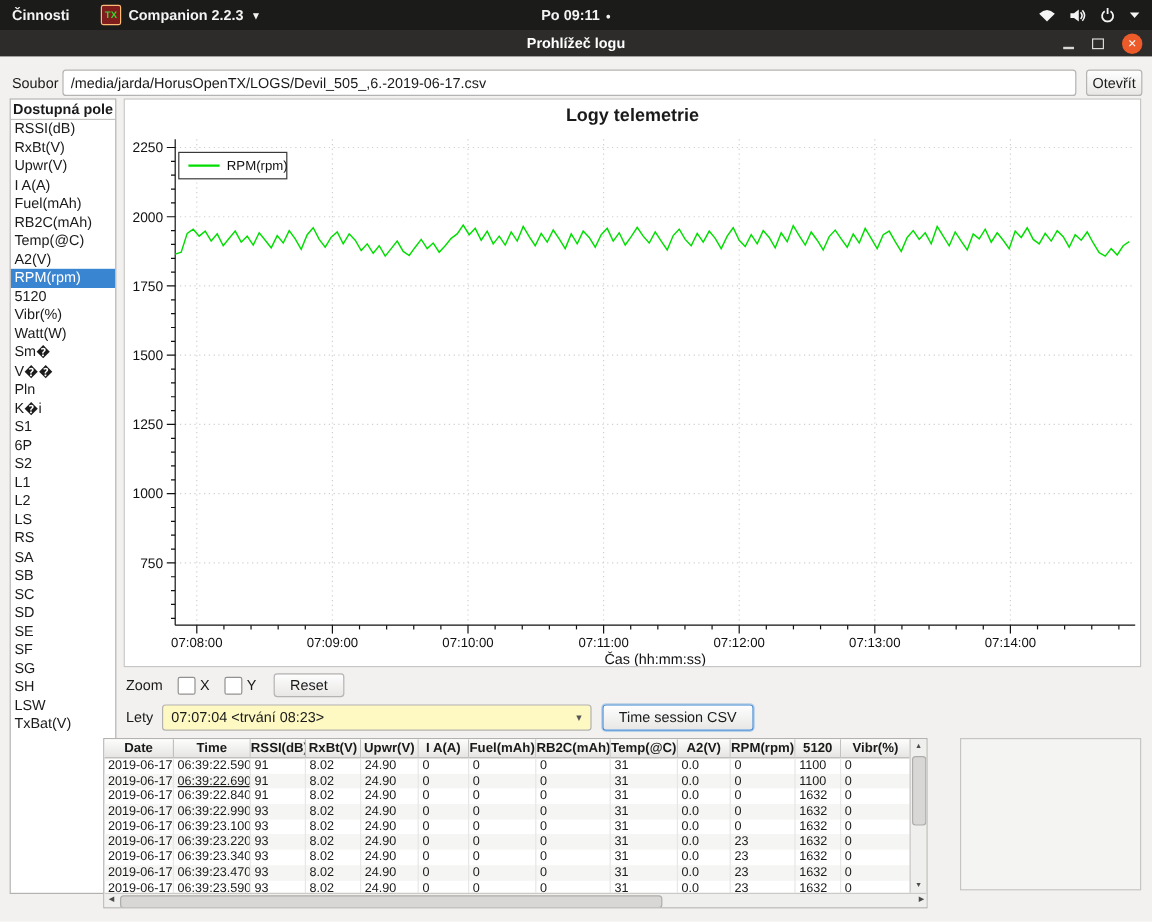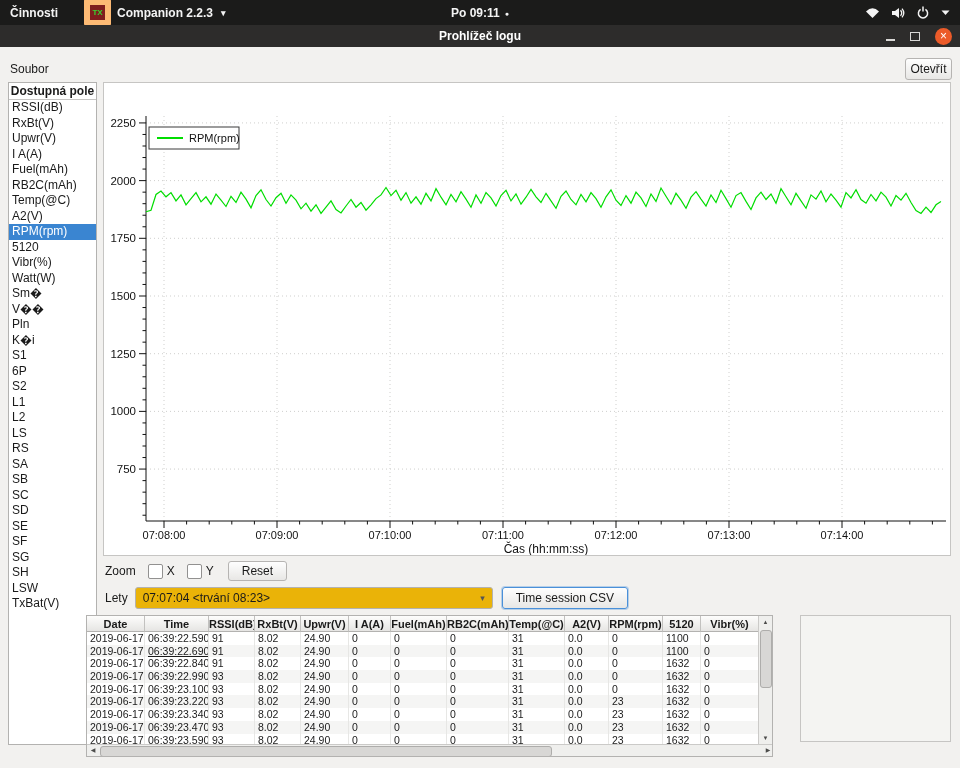--- a/index.html
+++ b/index.html
@@ -3,21 +3,21 @@
 <meta charset="utf-8">
 <style>
   html,body{margin:0;padding:0}
   body{width:960px;height:768px;position:relative;overflow:hidden;background:#f2f1ef;
        font-family:"Liberation Sans",sans-serif;color:#1a1a1a;-webkit-font-smoothing:antialiased}
   
   .topbar{position:absolute;left:0;top:0;width:960px;height:25px;background:#1b1b1a;color:#f4f4f4;
           font-size:12px;font-weight:700;display:flex;align-items:center}
   .topbar .activities{margin-left:10px;cursor:default}
   .appmenu{display:flex;align-items:center;gap:6px;margin-left:26px}
-  .otx-logo{width:15px;height:15px;background:#7f1d1d;border:6px solid #fdba74;color:#38d430;
+  .otx-logo{width:15px;height:15px;background:#7f1d1d;border:1px solid #fdba74;color:#38d430;
             font-size:8px;font-weight:700;display:flex;align-items:center;justify-content:center;border-radius:2px}
   .menu-caret{font-size:9px;margin-left:2px}
   .clock-wrap{position:absolute;left:0;right:0;text-align:center;pointer-events:none}
   .clock-wrap span{pointer-events:auto}
   .clock-dot{font-size:7px;vertical-align:1px;margin-left:5px}
   .status-icons{position:absolute;right:10px;top:0;height:25px;display:flex;align-items:center;gap:11px}
   .status-icons svg{display:block}
   
   .titlebar{position:absolute;left:0;top:25px;width:960px;height:22px;background:#2d2c2b}
   .titlebar .title{position:absolute;left:0;width:100%;text-align:center;line-height:22px;
@@ -46,21 +46,21 @@
   
   .chart-panel{position:absolute;left:103px;top:82px;width:848px;height:474px;background:#fff;
                border:1px solid #c6c5c3;box-sizing:border-box}
   .chart-title{position:absolute;top:5px;left:0;width:100%;text-align:center;font-size:15px;font-weight:700}
   .chart-panel svg{position:absolute;left:0;top:0;font-family:"Liberation Sans",sans-serif}
   
   .zoom-row{position:absolute;left:105px;top:561px;height:20px;display:flex;align-items:center;font-size:12px}
   .checkbox{width:13px;height:13px;background:#fff;border:1px solid #929190;border-radius:2px;margin:0 4px 0 12px}
   .reset-btn{margin-left:14px;height:20px}
   .lety-row{position:absolute;left:105px;top:587px;height:22px;display:flex;align-items:center;font-size:12px}
-  .combobox{width:358px;height:22px;box-sizing:border-box;margin-left:7px;background:#eab308;border:1px solid #b3b2b0;
+  .combobox{width:358px;height:22px;box-sizing:border-box;margin-left:7px;background:#fef9c3;border:1px solid #b3b2b0;
             border-radius:3px;display:flex;align-items:center;justify-content:space-between;padding:0 7px;font-size:12px}
   .combo-caret{font-size:9px;color:#555}
   .save-btn{margin-left:9px;border:1px solid #4a90d9;box-shadow:0 0 0 1px rgba(74,144,217,.35)}
   
   .table-wrap{position:absolute;left:86px;top:615px;width:687px;height:142px;background:#fff;
               border:1px solid #b3b2b0;box-sizing:border-box;overflow:hidden}
   .tbl{position:absolute;left:0;top:0;width:672px;height:128px;overflow:hidden}
   .tr,.thr{display:flex}
   .thr .th{font-size:11px;font-weight:700;text-align:center;height:16px;line-height:16px;box-sizing:border-box;
            background:linear-gradient(#fdfdfc,#e6e5e3);border-right:1px solid #c2c1bf;border-bottom:1px solid #b3b2b0;
@@ -117,20 +117,21 @@
   <div class="title">Prohlížeč logu</div>
   <div class="winbtns">
     <span class="wb-min"></span>
     <span class="wb-max"></span>
     <span class="wb-close">×</span>
   </div>
 </div>
 
 <div class="file-row">
   <span class="file-label">Soubor</span>
+  <input class="file-input" value="/media/jarda/HorusOpenTX/LOGS/Devil_505_,6.-2019-06-17.csv" style="">
   <button class="btn open-btn">Otevřít</button>
 </div>
 
 <div class="sidebar">
   <div class="sb-header">Dostupná pole</div>
   <div id="field-list">
       <div class="sb-item">RSSI(dB)</div>
       <div class="sb-item">RxBt(V)</div>
       <div class="sb-item">Upwr(V)</div>
       <div class="sb-item">I A(A)</div>
@@ -160,20 +161,21 @@
       <div class="sb-item">SE</div>
       <div class="sb-item">SF</div>
       <div class="sb-item">SG</div>
       <div class="sb-item">SH</div>
       <div class="sb-item">LSW</div>
       <div class="sb-item">TxBat(V)</div>
     </div>
 </div>
 
 <div class="chart-panel">
+  <div class="chart-title">Logy telemetrie</div>
   <svg id="chart-svg" width="846" height="472">
       <line x1="42" y1="386.0769230769231" x2="842" y2="386.0769230769231" stroke="#cfcfcd" stroke-dasharray="1,3"></line>
       <line x1="35" y1="386.0769230769231" x2="42" y2="386.0769230769231" stroke="#111"></line>
       <text x="32" y="390.0769230769231" text-anchor="end" font-size="11.5" fill="#111">750</text>
       <line x1="42" y1="328.38461538461536" x2="842" y2="328.38461538461536" stroke="#cfcfcd" stroke-dasharray="1,3"></line>
       <line x1="35" y1="328.38461538461536" x2="42" y2="328.38461538461536" stroke="#111"></line>
       <text x="32" y="332.38461538461536" text-anchor="end" font-size="11.5" fill="#111">1000</text>
       <line x1="42" y1="270.6923076923077" x2="842" y2="270.6923076923077" stroke="#cfcfcd" stroke-dasharray="1,3"></line>
       <line x1="35" y1="270.6923076923077" x2="42" y2="270.6923076923077" stroke="#111"></line>
       <text x="32" y="274.6923076923077" text-anchor="end" font-size="11.5" fill="#111">1250</text>

